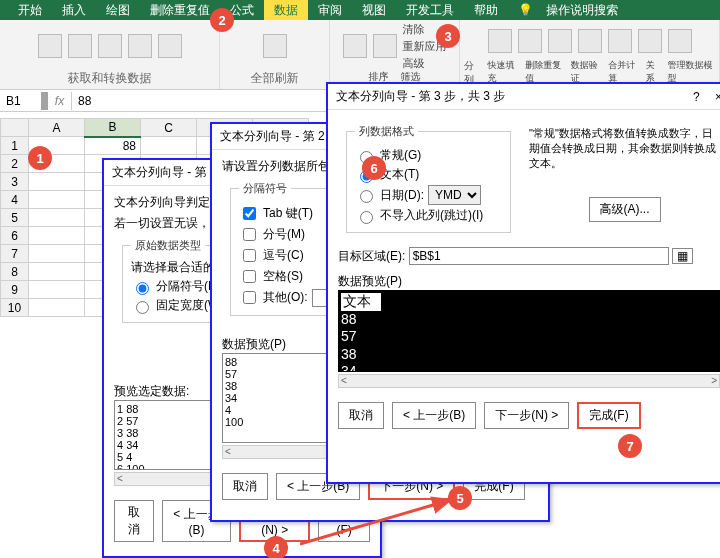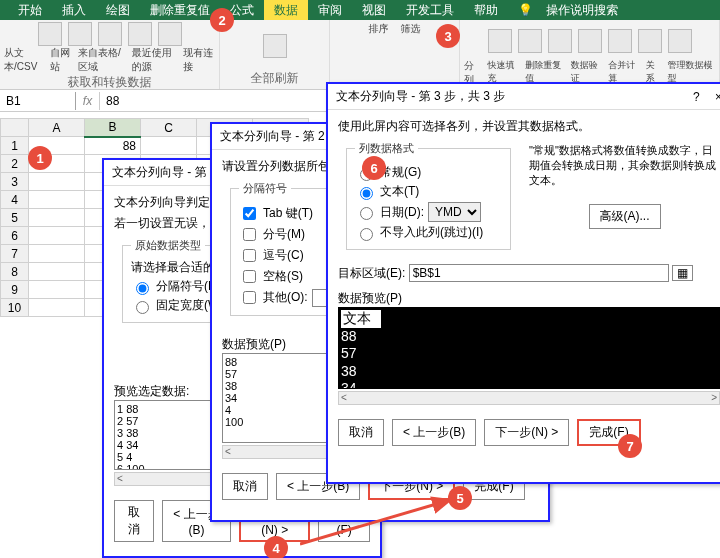--- a/index.html
+++ b/index.html
@@ -16,21 +16,21 @@
 .rb-icons { display: flex; gap: 6px; height: 48px; align-items: center; }
 .rb-icons .ic { width: 24px; height: 24px; background: #e8e8e8; border: 1px solid #bbb; }
 .rb-small { font-size: 12px; color: #666; }
 .fl-col { display: flex; flex-direction: column; gap: 2px; font-size: 11px; color: #444; }
 .fl-col span { white-space: nowrap; }
 
 .fl-split { border: 2px solid #e74c3c; padding: 2px; }
 
 
 .fbar { display: flex; align-items: center; height: 22px; border-bottom: 1px solid #ccc; font-size: 12px; }
-.fbar .nb { width: 76px; padding: 2px 6px; border-right: 1px solid #a3a3a3; }
+.fbar .nb { width: 48px; padding: 2px 6px; border-right: 7px solid #a3a3a3; }
 .fbar .fx { width: 24px; text-align: center; color: #888; font-style: italic; border-right: 1px solid #ccc; padding: 2px; }
 .fbar .fv { padding: 2px 6px; }
 
 
 .sheet { position: absolute; top: 118px; left: 0; }
 .sheet table { border-collapse: collapse; font-size: 12px; }
 .sheet th, .sheet td { border: 1px solid #d0d0d0; }
 .sheet th { background: #f0f0f0; font-weight: normal; height: 18px; }
 .sheet .rowh { width: 28px; text-align: center; background: #f0f0f0; }
 .sheet .colh { width: 56px; }
@@ -87,36 +87,38 @@
 
 <div class="ribbon-body">
   <div class="rb-group" style="width:220px">
     <div class="rb-icons">
       <div class="ic"></div>
       <div class="ic"></div>
       <div class="ic"></div>
       <div class="ic"></div>
       <div class="ic"></div>
     </div>
-    <div style="display:flex;gap:4px;font-size:10px">
-      <span>从文本/CSV</span>
-      <span>自网站</span>
-      <span>来自表格/区域</span>
-      <span>最近使用的源</span>
-      <span>现有连接</span>
-    </div>
     <div class="rb-small">获取和转换数据</div>
   </div>
   <div class="rb-group" style="width:110px">
     <div class="rb-icons">
         <div class="ic"></div>
     </div>
     <div class="rb-small">全部刷新</div>
   </div>
   <div class="rb-group" style="width:130px">
+    <div class="rb-icons">
+      <div class="ic"></div>
+      <div class="ic"></div>
+      <div class="fl-col">
+        <span>清除</span>
+        <span>重新应用</span>
+        <span>高级</span>
+      </div>
+    </div>
     <div style="display:flex;gap:12px;font-size:10px">
       <span>排序</span>
       <span>筛选</span>
     </div>
   </div>
   <div class="rb-group" style="width:260px">
     <div class="rb-icons">
       <div class="ic fl-split"></div>
       <div class="ic"></div>
       <div class="ic"></div>
@@ -323,21 +325,20 @@
 
 <div id="dlg3" class="dialog">
   <div class="titlebar">
     <span>文本分列向导 - 第 3 步，共 3 步</span>
     <span>
       <span style="margin-right:12px">?</span>
       <span>×</span>
     </span>
   </div>
   <div class="body">
-    <div>使用此屏内容可选择各列，并设置其数据格式。</div>
     <div style="display:flex;gap:10px">
       <fieldset style="width:165px">
         <legend>列数据格式</legend>
         <label>
             <input type="radio" style=""> 
             <span>常规(G)</span>
           </label>
         <label>
             <input type="radio" checked="" style=""> 
             <span>文本(T)</span>
@@ -347,21 +348,21 @@
             <span>日期(D):</span> 
             <select><option>YMD</option></select>
           </label>
         <label>
             <input type="radio" style=""> 
             <span>不导入此列(跳过)(I)</span>
           </label>
       </fieldset>
       <div style="flex:1;padding-top:8px">
         <div style="font-size:11px">"常规"数据格式将数值转换成数字，日期值会转换成日期，其余数据则转换成文本。</div>
-        <div style="text-align:center;margin-top:16px"><button class="btn">高级(A)...</button></div>
+        <div style="text-align:center;margin-top:26px"><button class="btn">高级(A)...</button></div>
       </div>
     </div>
     <div style="margin:8px 0">
       <span>目标区域(E):</span>
       <input type="text" style="width: 260px;" value="$B$1">
       <span style="border:1px solid #888;padding:0 4px">▦</span>
     </div>
     <div>数据预览(P)</div>
     <div class="preview-dark"><span class="hdr">文本</span>
 <span>88

